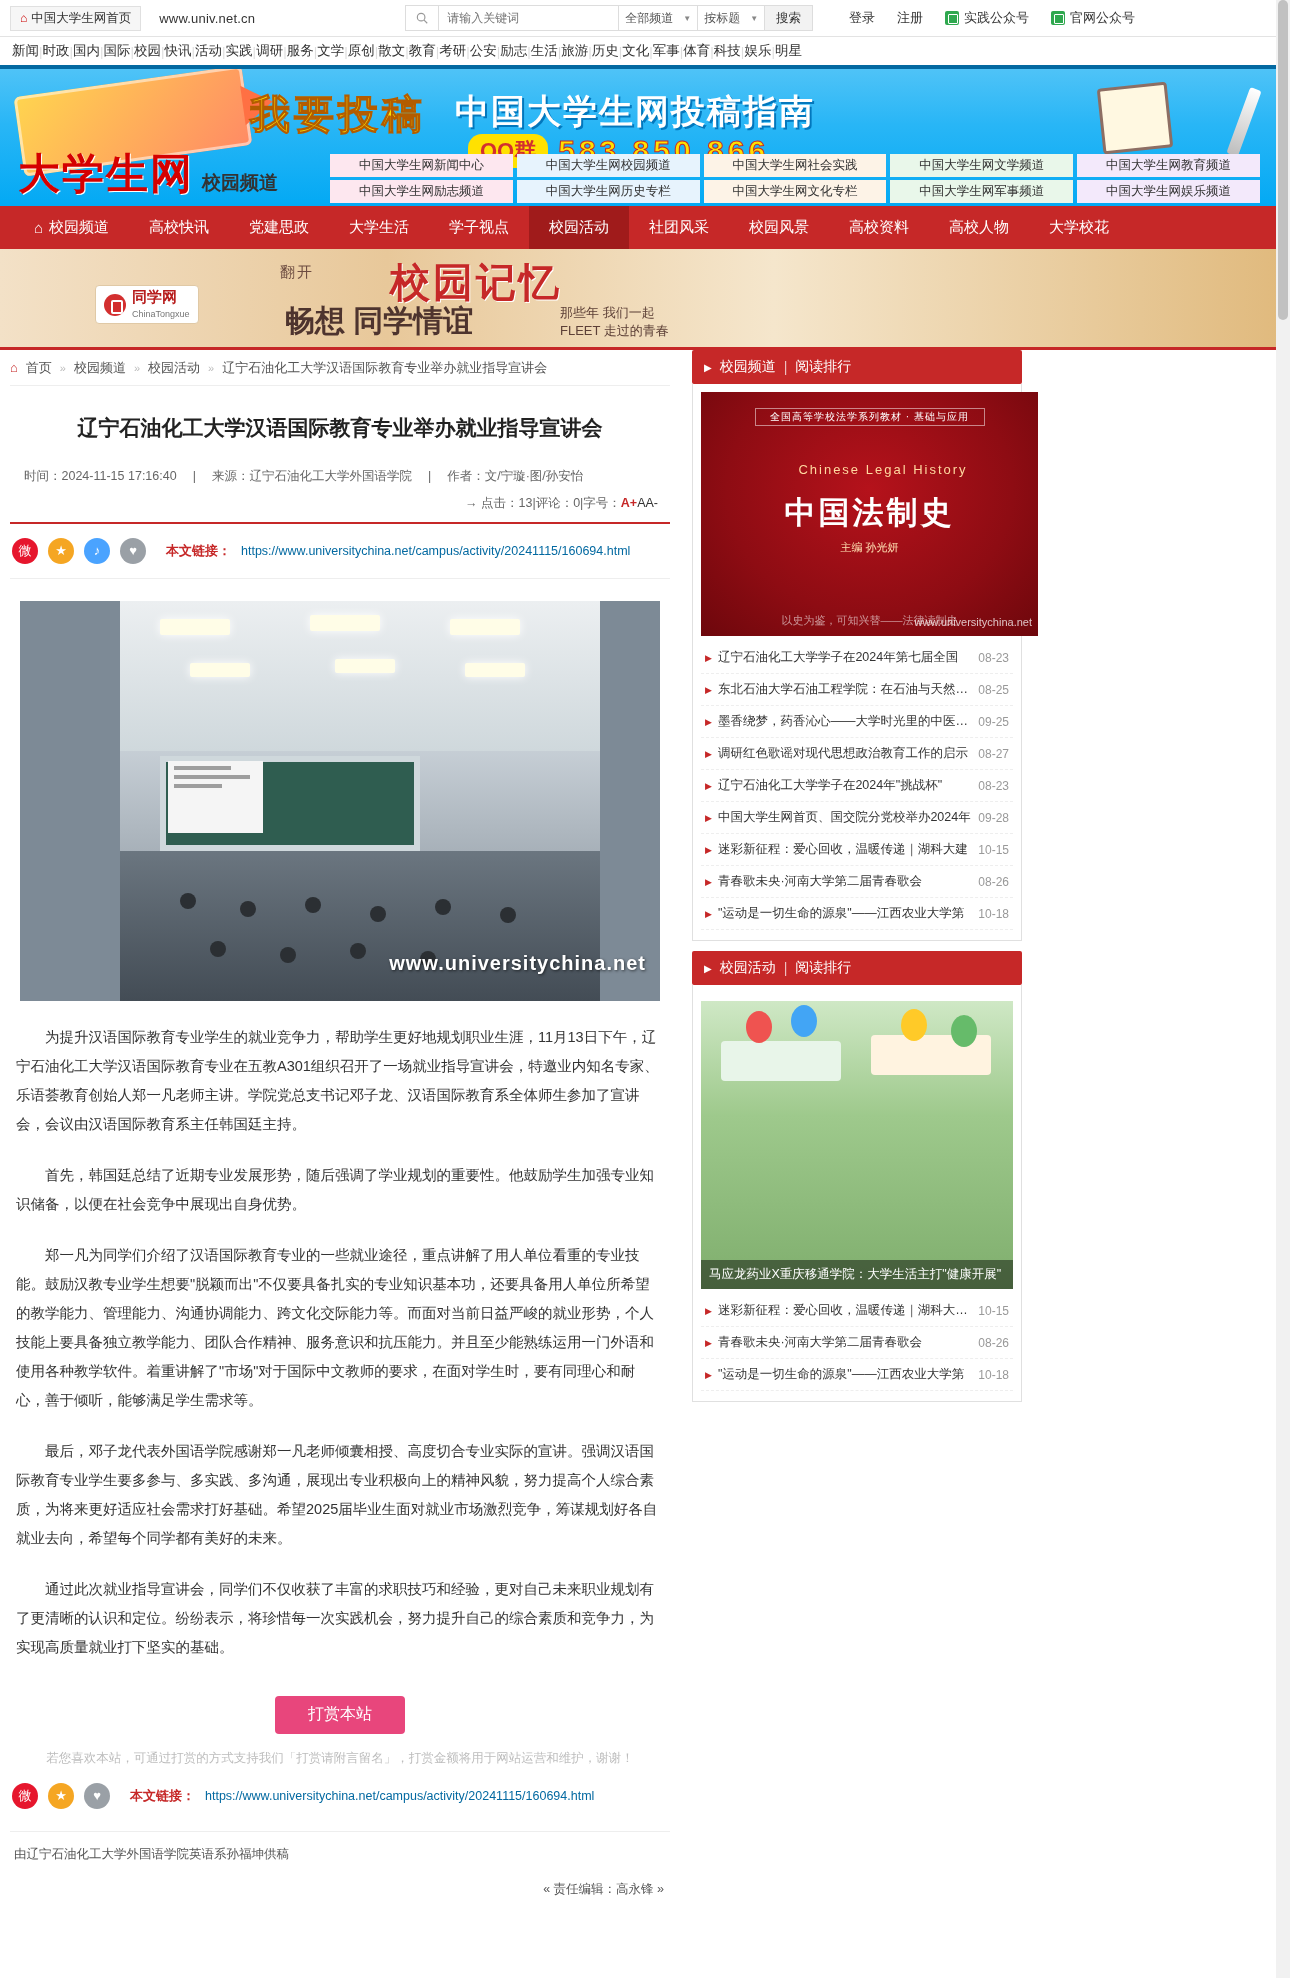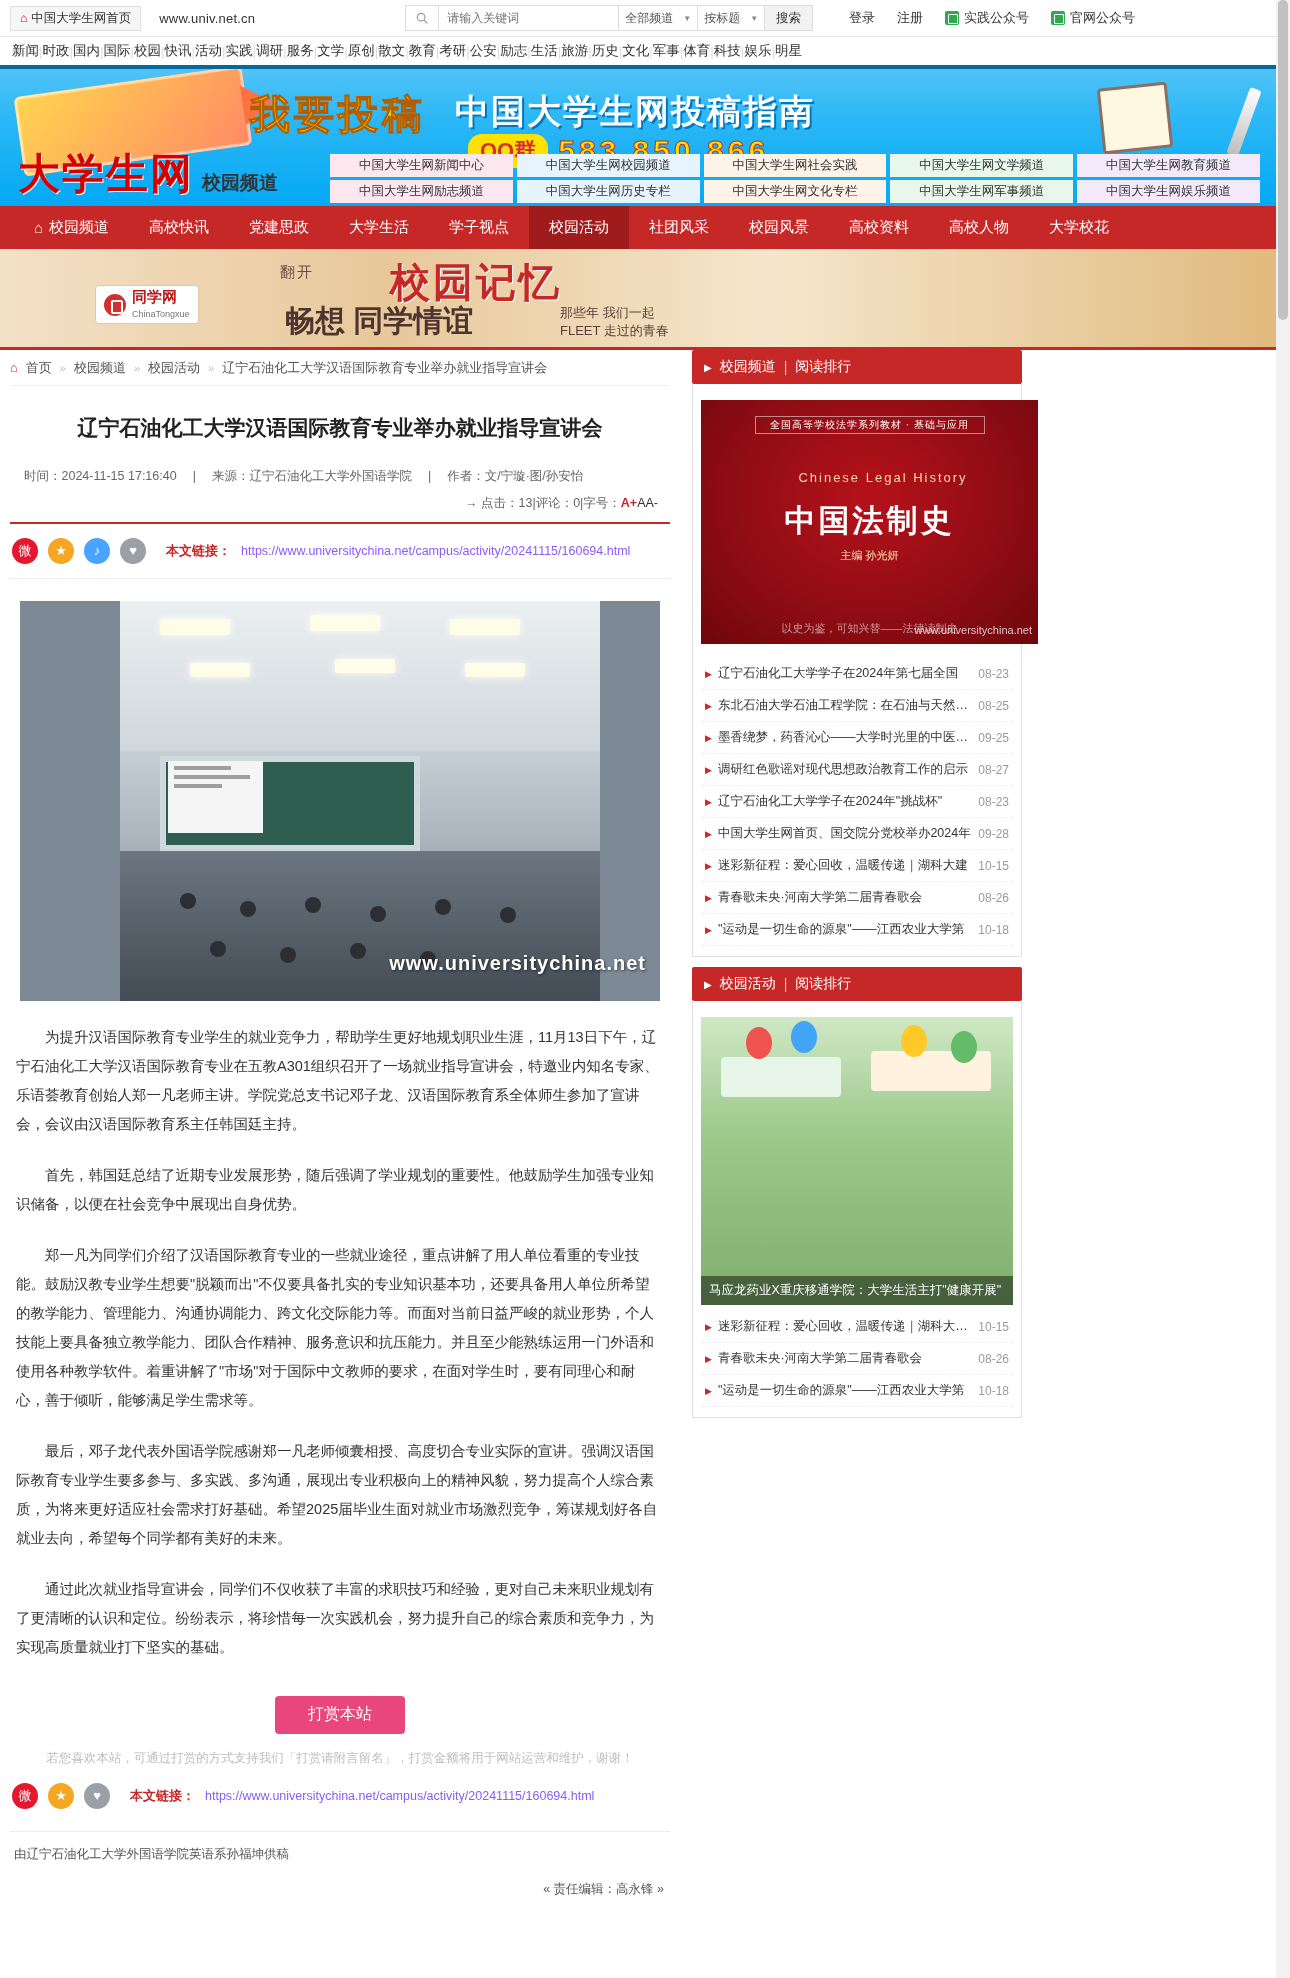--- a/index.html
+++ b/index.html
@@ -199,21 +199,21 @@
 
   .share-row{
     display:flex; align-items:center; gap:10px; padding:14px 2px; border-bottom:1px solid #eee;
   }
   .sicon{ width:26px;height:26px;border-radius:50%; display:flex;align-items:center;justify-content:center;color:#fff;font-size:13px;}
   .s-weibo{ background:#e6162d;}
   .s-star{ background:#f5a623;}
   .s-bell{ background:#4aa3ff;}
   .s-heart{ background:#9aa0a6;}
   .link-label{ font-weight:bold; color:#c62828; margin-left:10px; font-size:13px;}
-  .link-url{ color:#8b5cf6; font-size:12.5px; }
+  .link-url{ color:#0369a1; font-size:12.5px; }
 
   .art-img{
     margin: 22px auto 0; width: 640px; height: 400px;
     background: #7d8a96;
     position:relative; overflow:hidden;
   }
   .room{
     position:absolute; left:100px; top:0; width:480px; height:400px;
     background: linear-gradient(180deg,#d8dee3 0%, #c9d1d8 35%, #7a858f 100%);
   }
@@ -249,21 +249,21 @@
 
   
   .rh{
     height:34px; background:#c62828; color:#fff; display:flex; align-items:center;
     gap:8px; padding: 0 12px; font-size:14px; border-radius:2px;
   }
   .rh .tri{ font-size:10px; }
   .rh .bar{ opacity:.7; }
   .rbox{ border:1px solid #e0e0e0; border-top:none; padding:8px; }
   .big-cover{
-    width:337px; height:244px; margin: 8px auto;
+    width:337px; height:244px; margin: 0 auto;
     background: radial-gradient(ellipse at 50% 40%, #b5121b 0%, #8e0c13 60%, #6d070c 100%);
     position:relative; overflow:hidden;
   }
   .bc-top{ position:absolute; left:50%; transform:translateX(-50%); top:16px; width:230px; height:18px;
     border:1px solid rgba(255,255,255,.5); display:flex; align-items:center; justify-content:center;
     color:#fff; font-size:10px; letter-spacing:1px;}
   .bc-en{ position:absolute; left:0; right:0; top:70px; text-align:center; color:#ffd9a0; font-size:13px; letter-spacing:2px;padding-left:27px;}
   .bc-cn{ position:absolute; left:0; right:0; top:100px; text-align:center; color:#fff; font-size:31px; font-weight:bold; letter-spacing:3px;}
   .bc-au{ position:absolute; left:0; right:0; top:148px; text-align:center; color:#ffe0b2; font-size:11px;}
   .bc-bt{ position:absolute; left:0; right:0; bottom:8px; text-align:center; color:rgba(255,255,255,.55); font-size:11px;}

